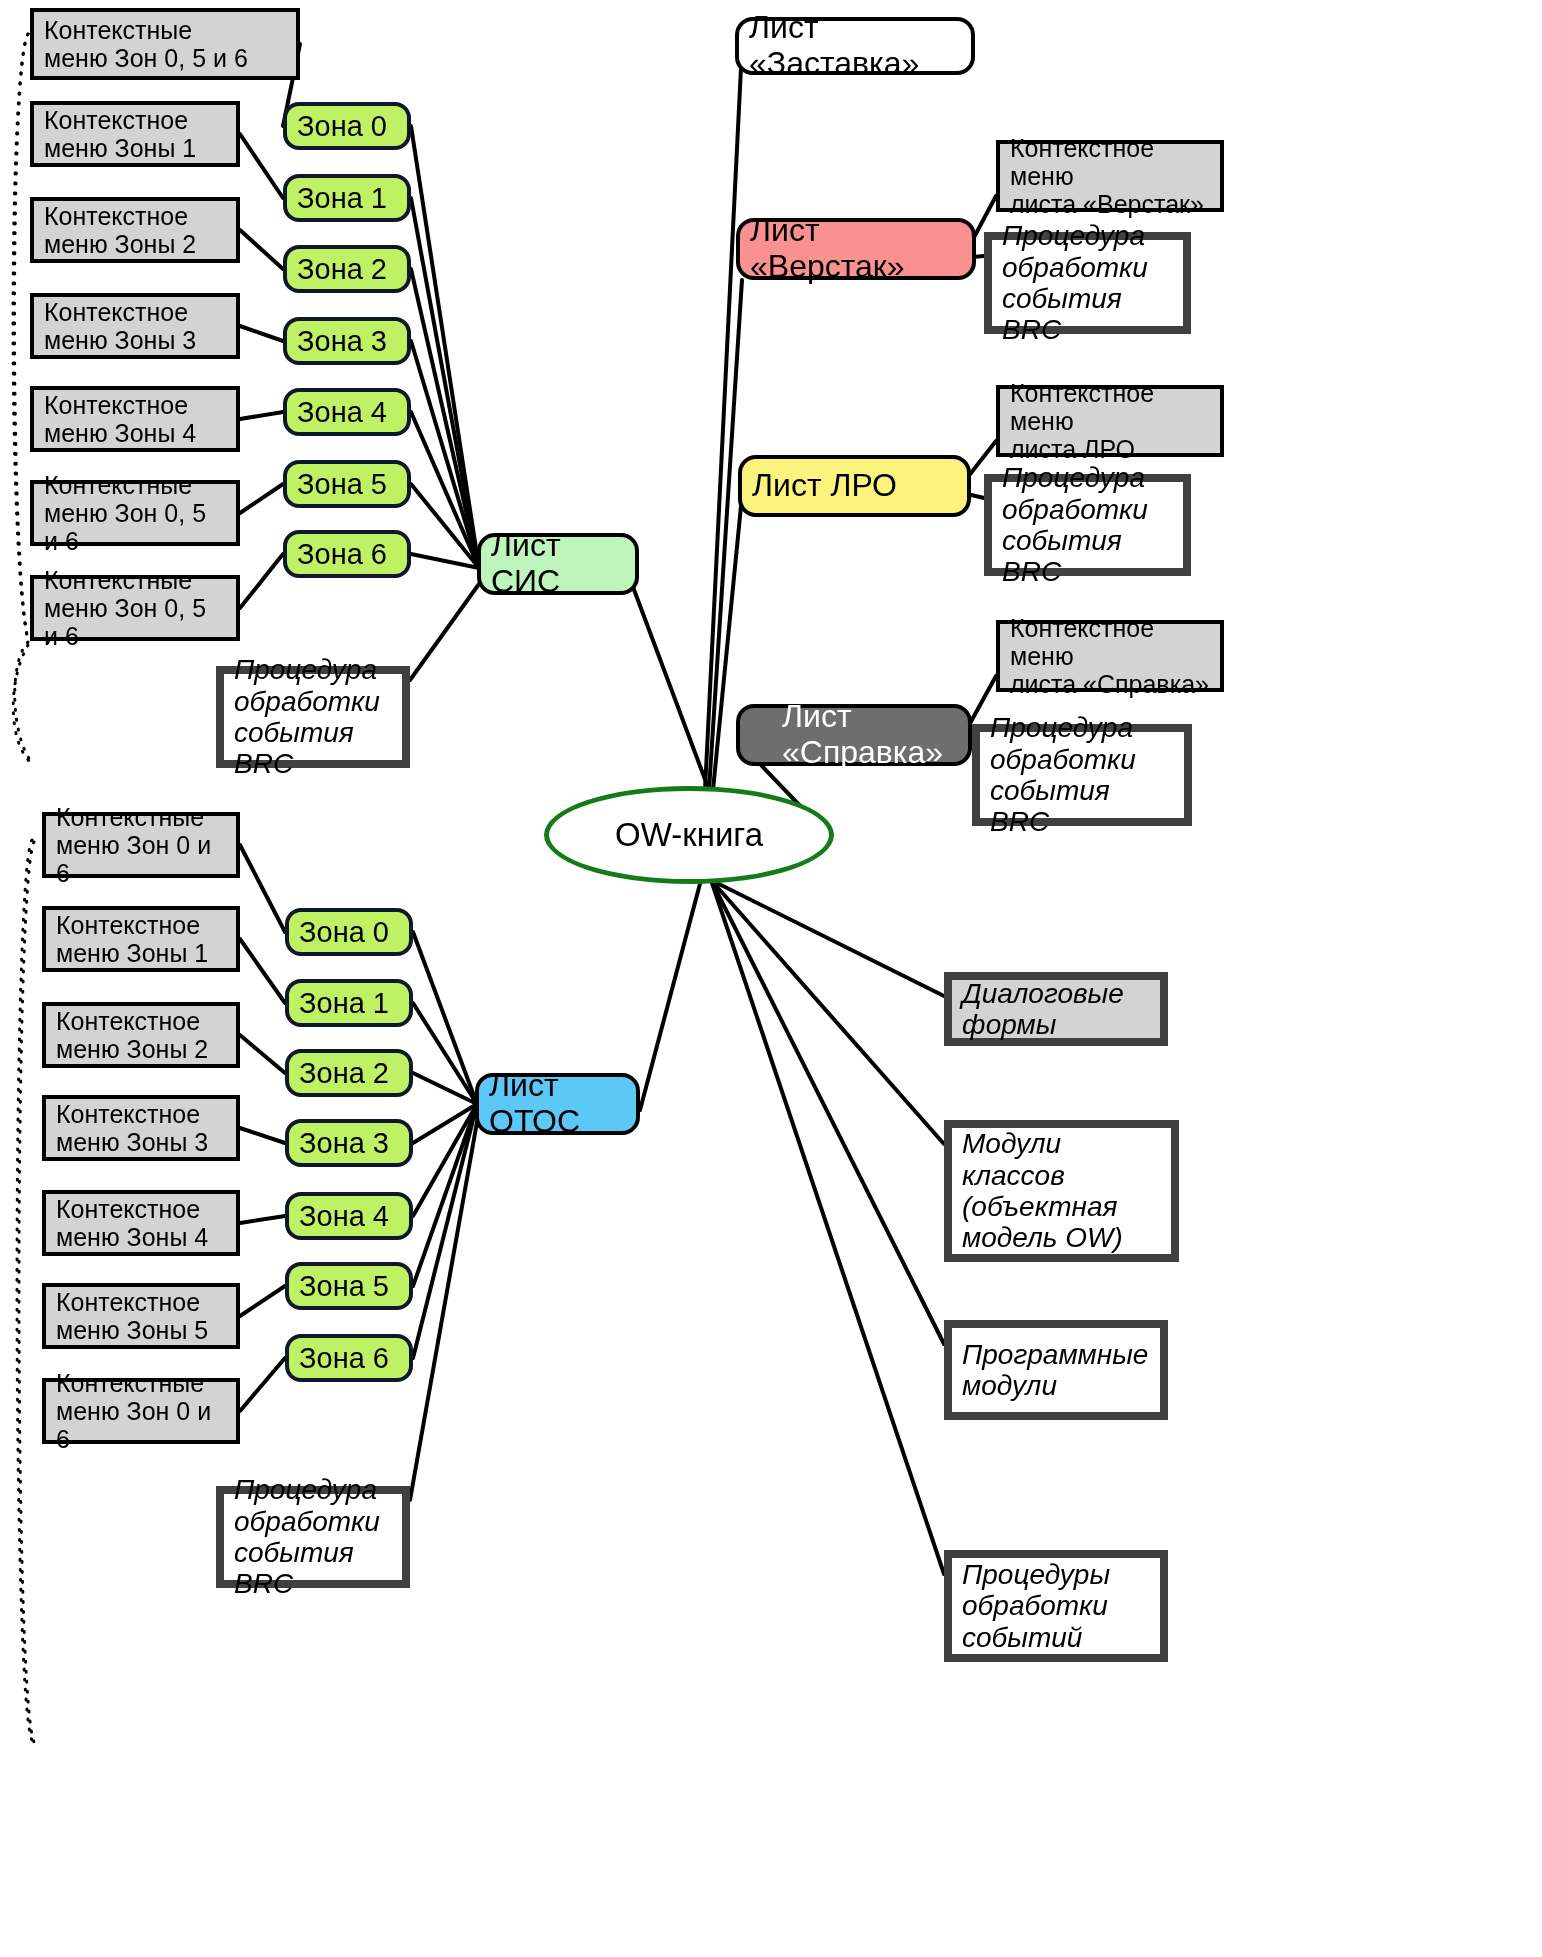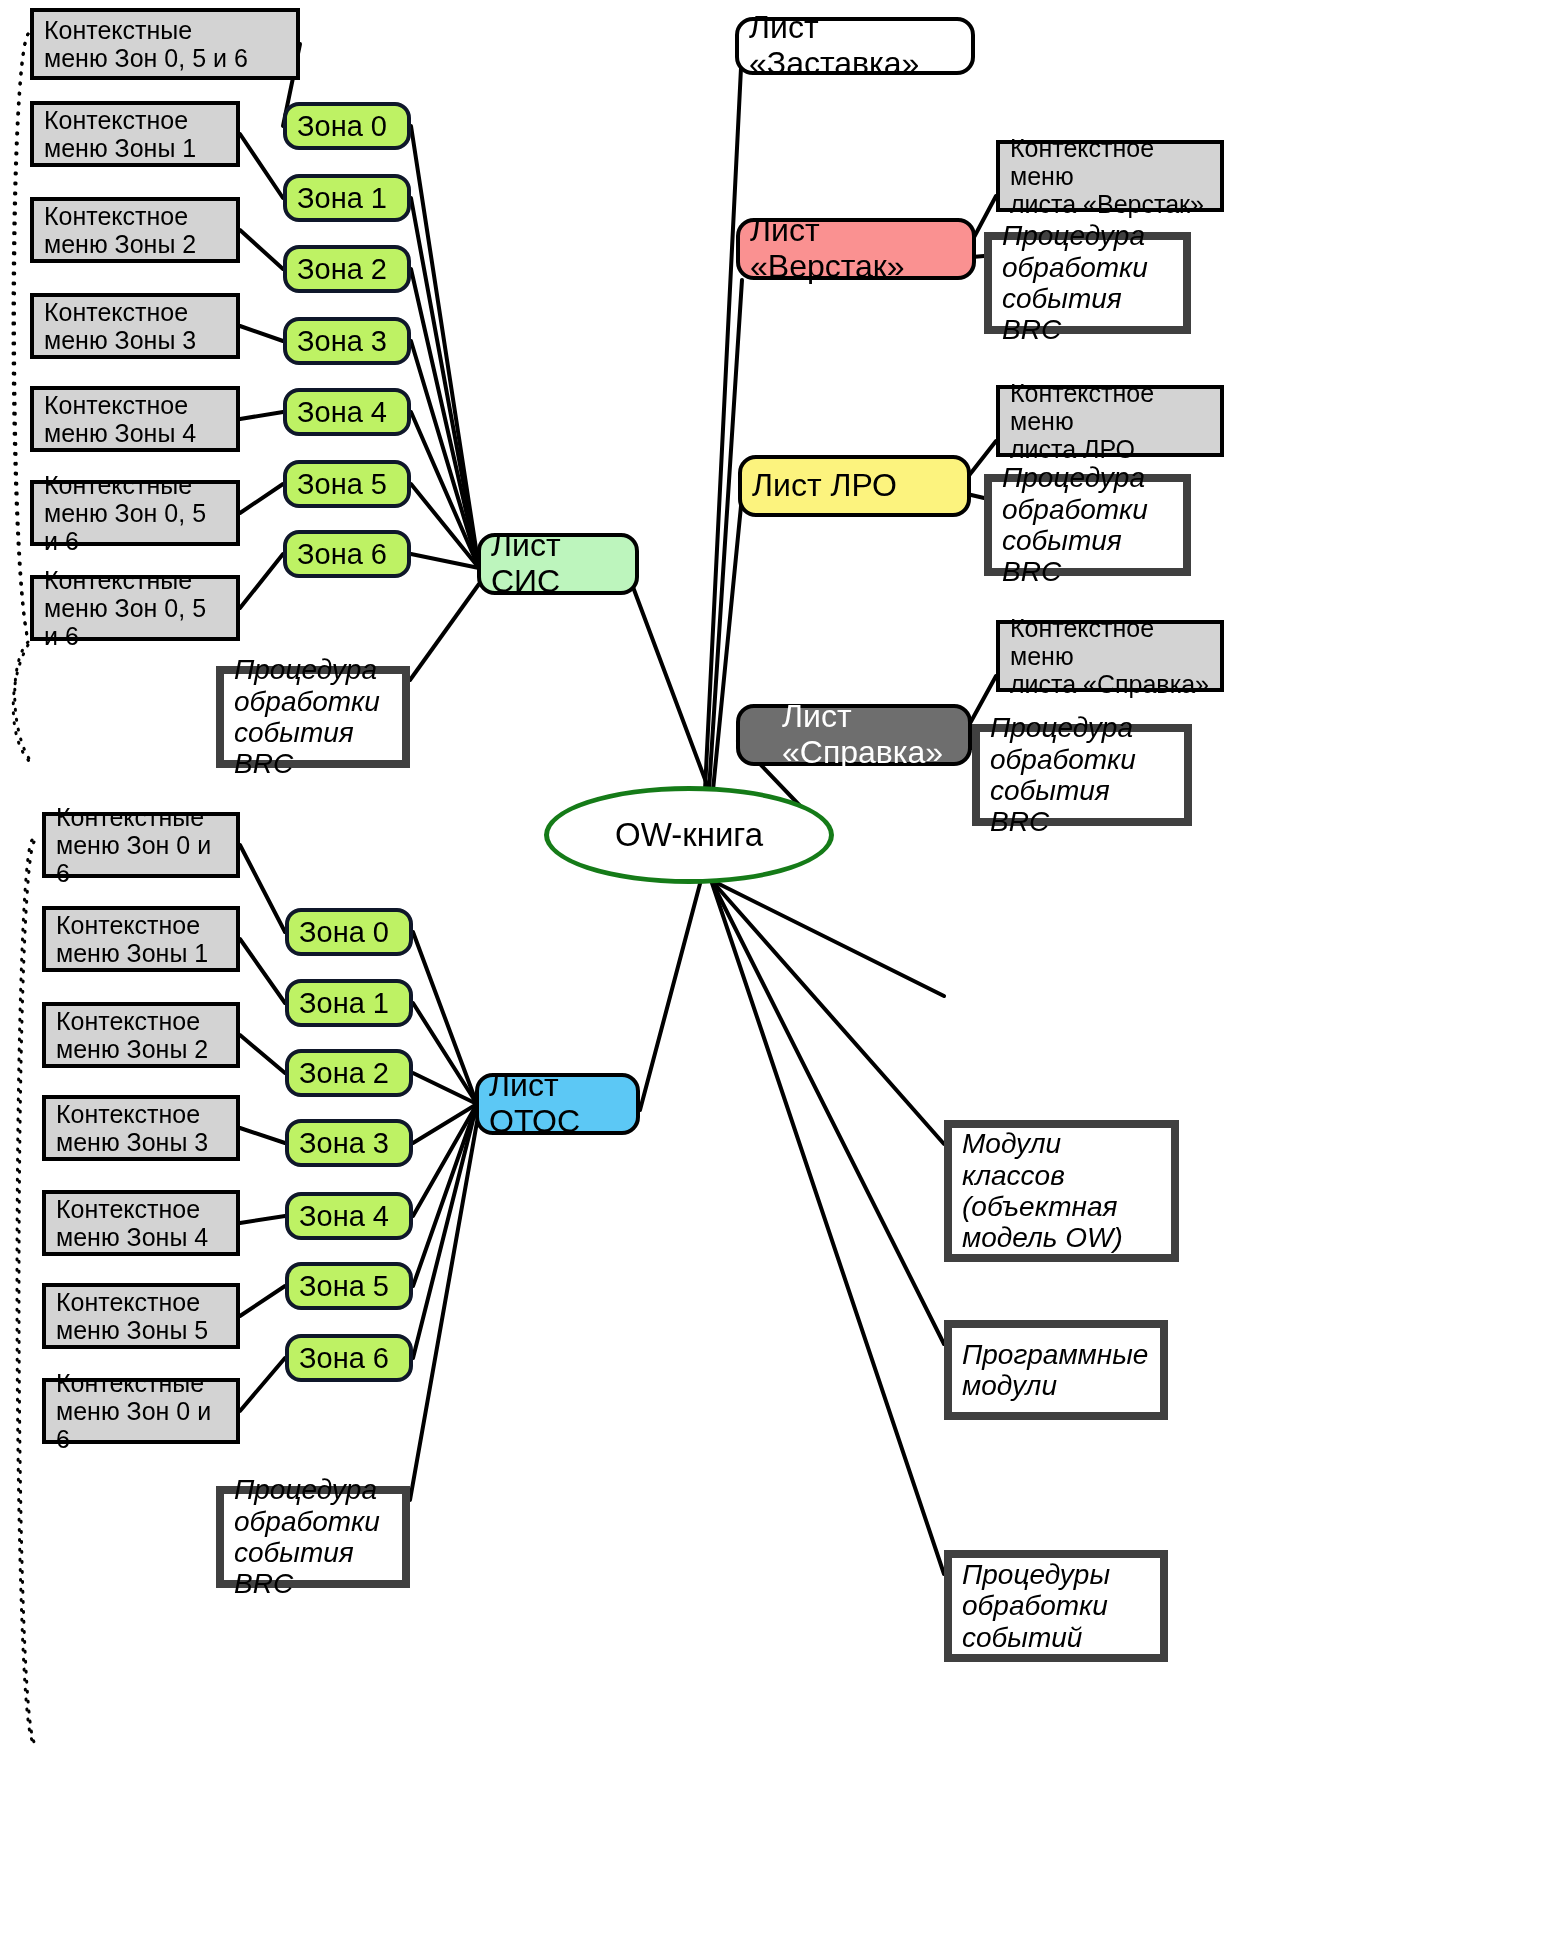--- a/index.html
+++ b/index.html
@@ -257,20 +257,24 @@
   <div class="node proc" style="left:216px;top:1486px;width:194px;height:102px;">
     <span style="white-space: pre-line;">Процедура
 обработки
 события BRC</span>
     </div>
 
   <div class="node sheet sheet-otos" style="left:475px;top:1073px;width:165px;height:62px;">
     <span>Лист ОТОС</span>
     </div>
 
+  <div class="node proc proc-grey" style="left:944px;top:972px;width:224px;height:74px;">
+    <span style="white-space: pre-line;">Диалоговые
+формы</span>
+    </div>
   <div class="node proc" style="left:944px;top:1120px;width:235px;height:142px;">
     <span style="white-space: pre-line;">Модули
 классов
 (объектная
 модель OW)</span>
     </div>
   <div class="node proc" style="left:944px;top:1320px;width:224px;height:100px;">
     <span style="white-space: pre-line;">Программные
 модули</span>
     </div>

